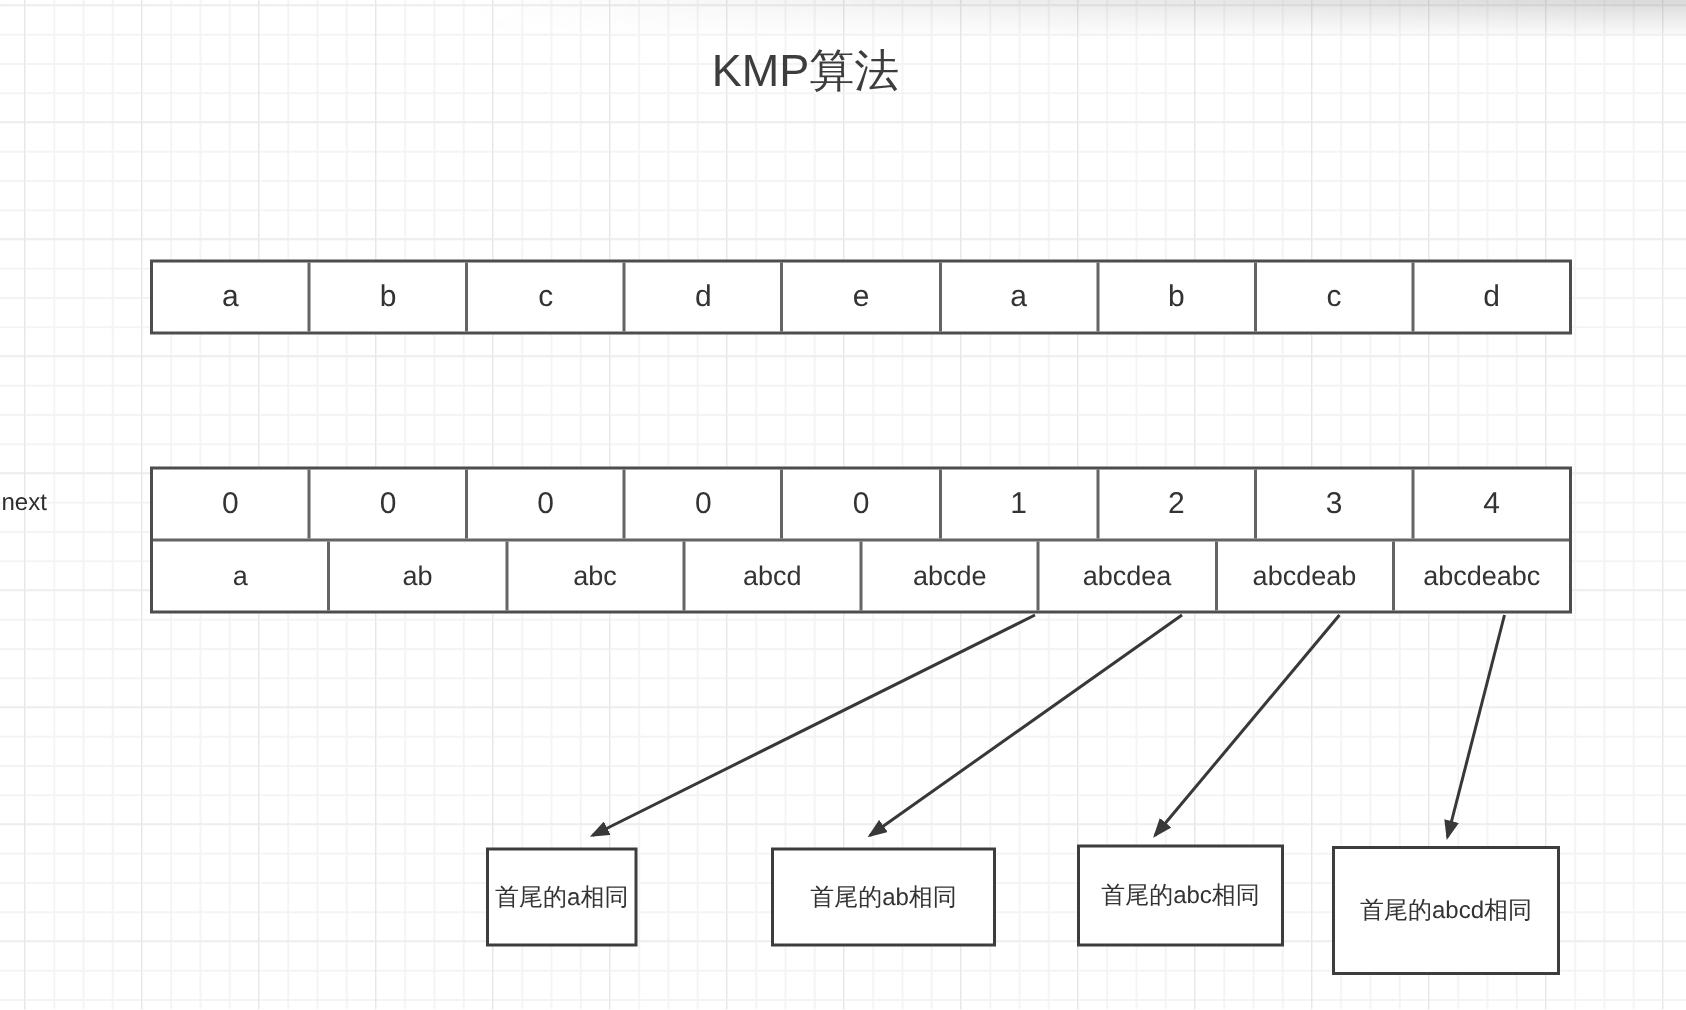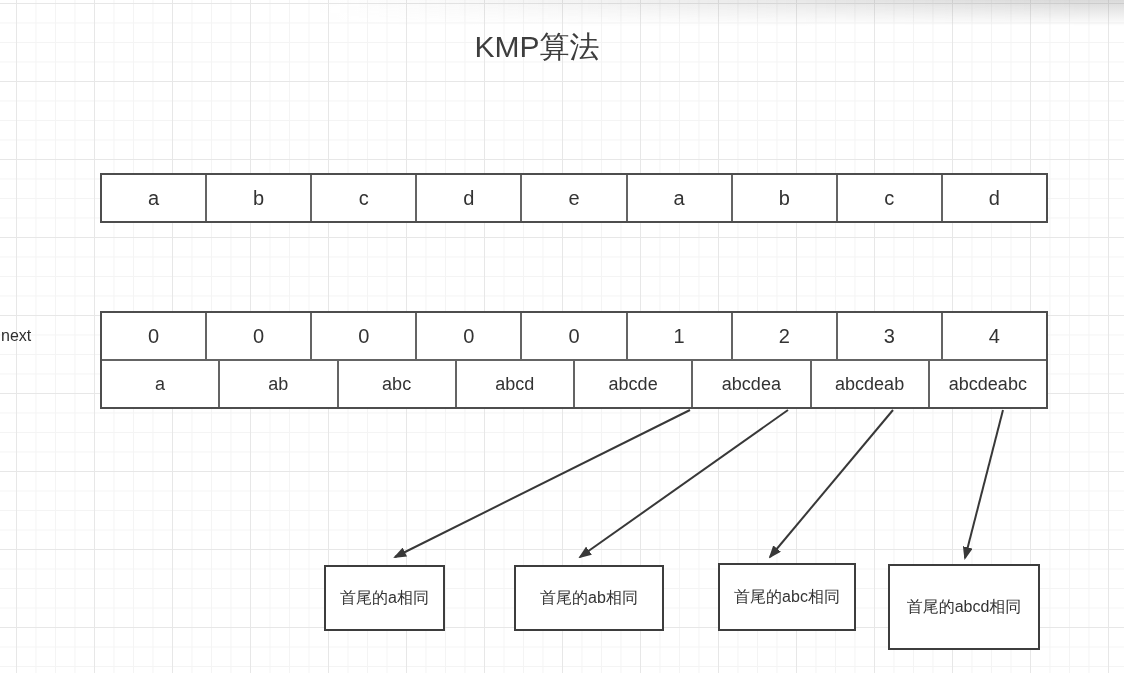--- a/index.html
+++ b/index.html
@@ -110,21 +110,21 @@
     box-sizing: border-box;
     border: 2px solid #3d3d3d;
     background: #ffffff;
     display: flex;
     align-items: center;
     justify-content: center;
     font-size: 16px;
     color: #333333;
     white-space: nowrap;
   }
-  .note-1 { left: 324px; top: 565px; width: 121px; height: 66px; }
+  .note-1 { left: 324px; top: 565px; width: 101px; height: 66px; }
   .note-2 { left: 514px; top: 565px; width: 150px; height: 66px; }
   .note-3 { left: 698px; top: 563px; width: 138px; height: 68px; margin-left: 20px; }
   .note-4 { left: 888px; top: 564px; width: 152px; height: 86px; }
 </style>
 </head>
 <body>
 
 <div class="canvas">
 
   <div class="top-shadow"></div>

